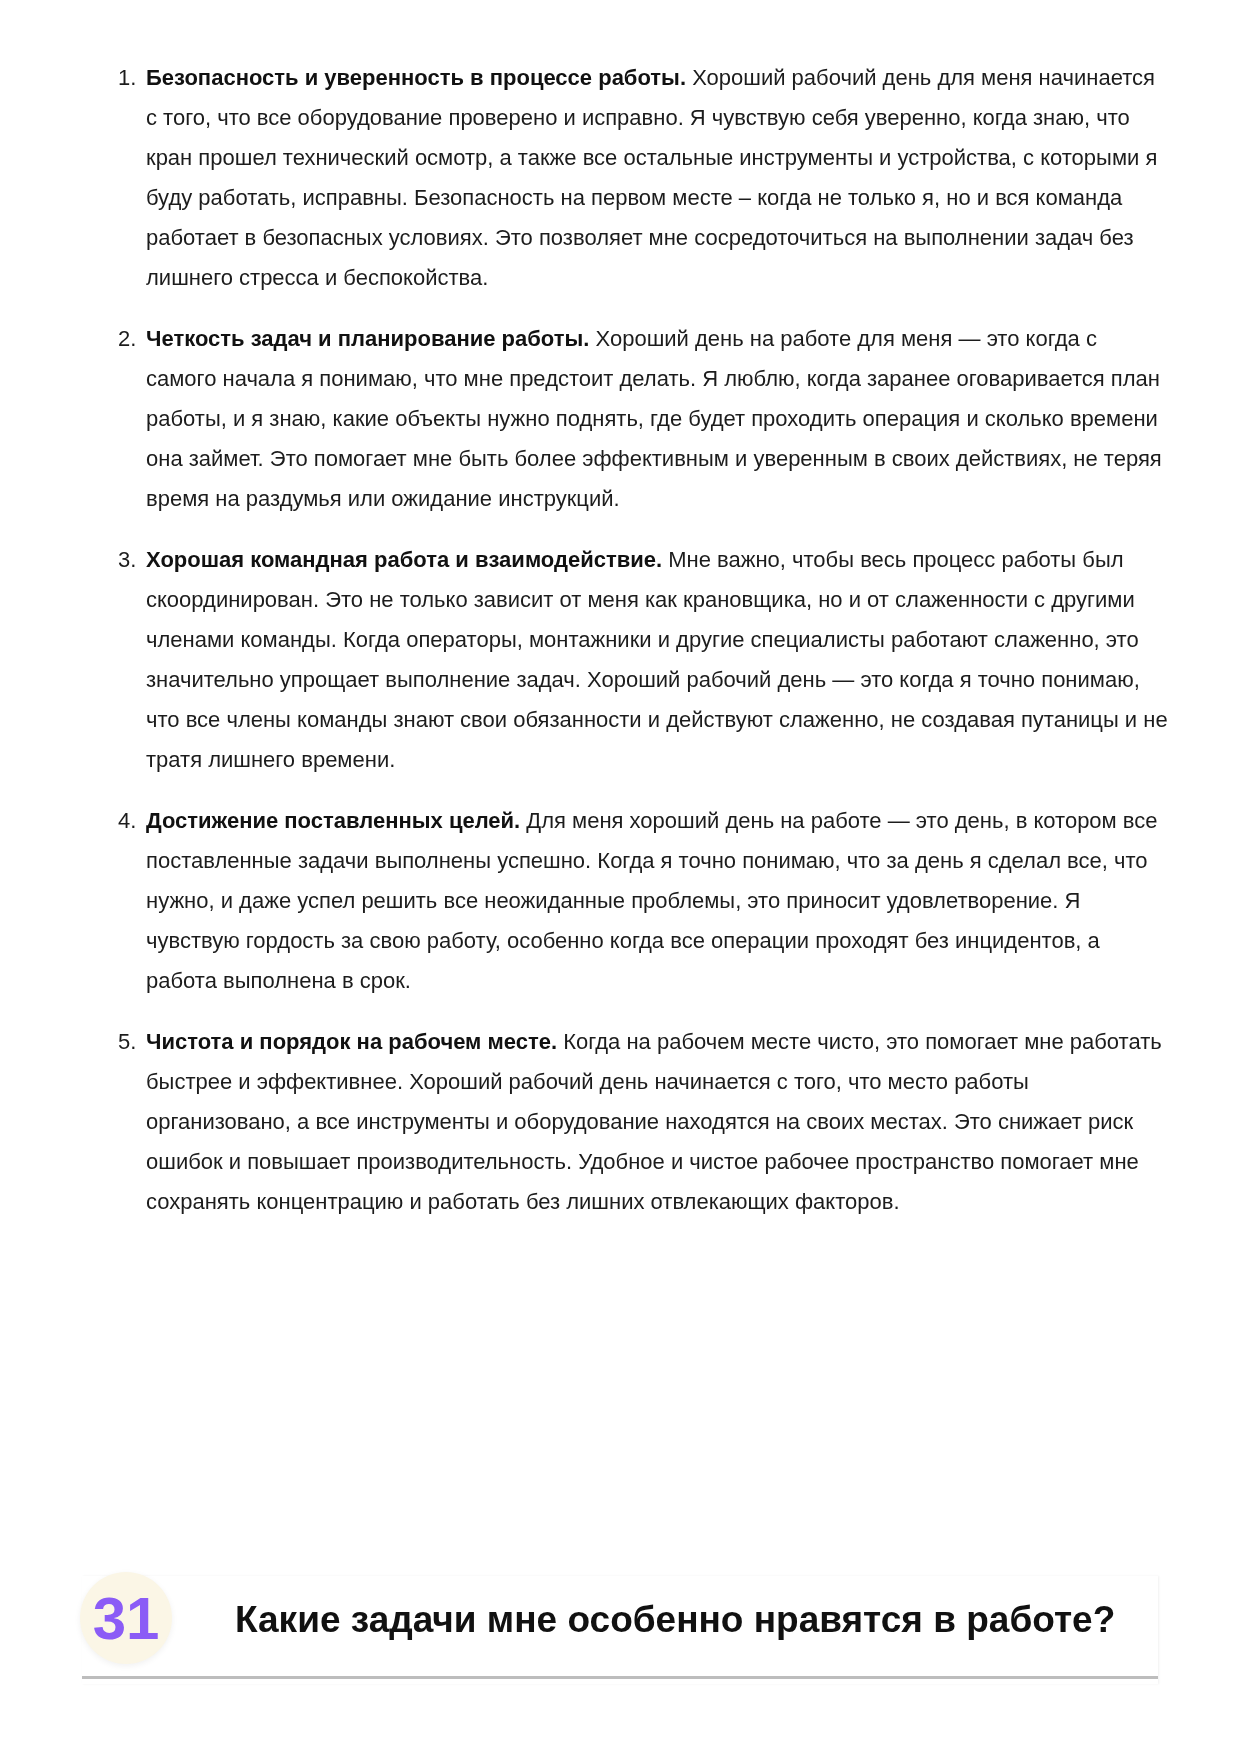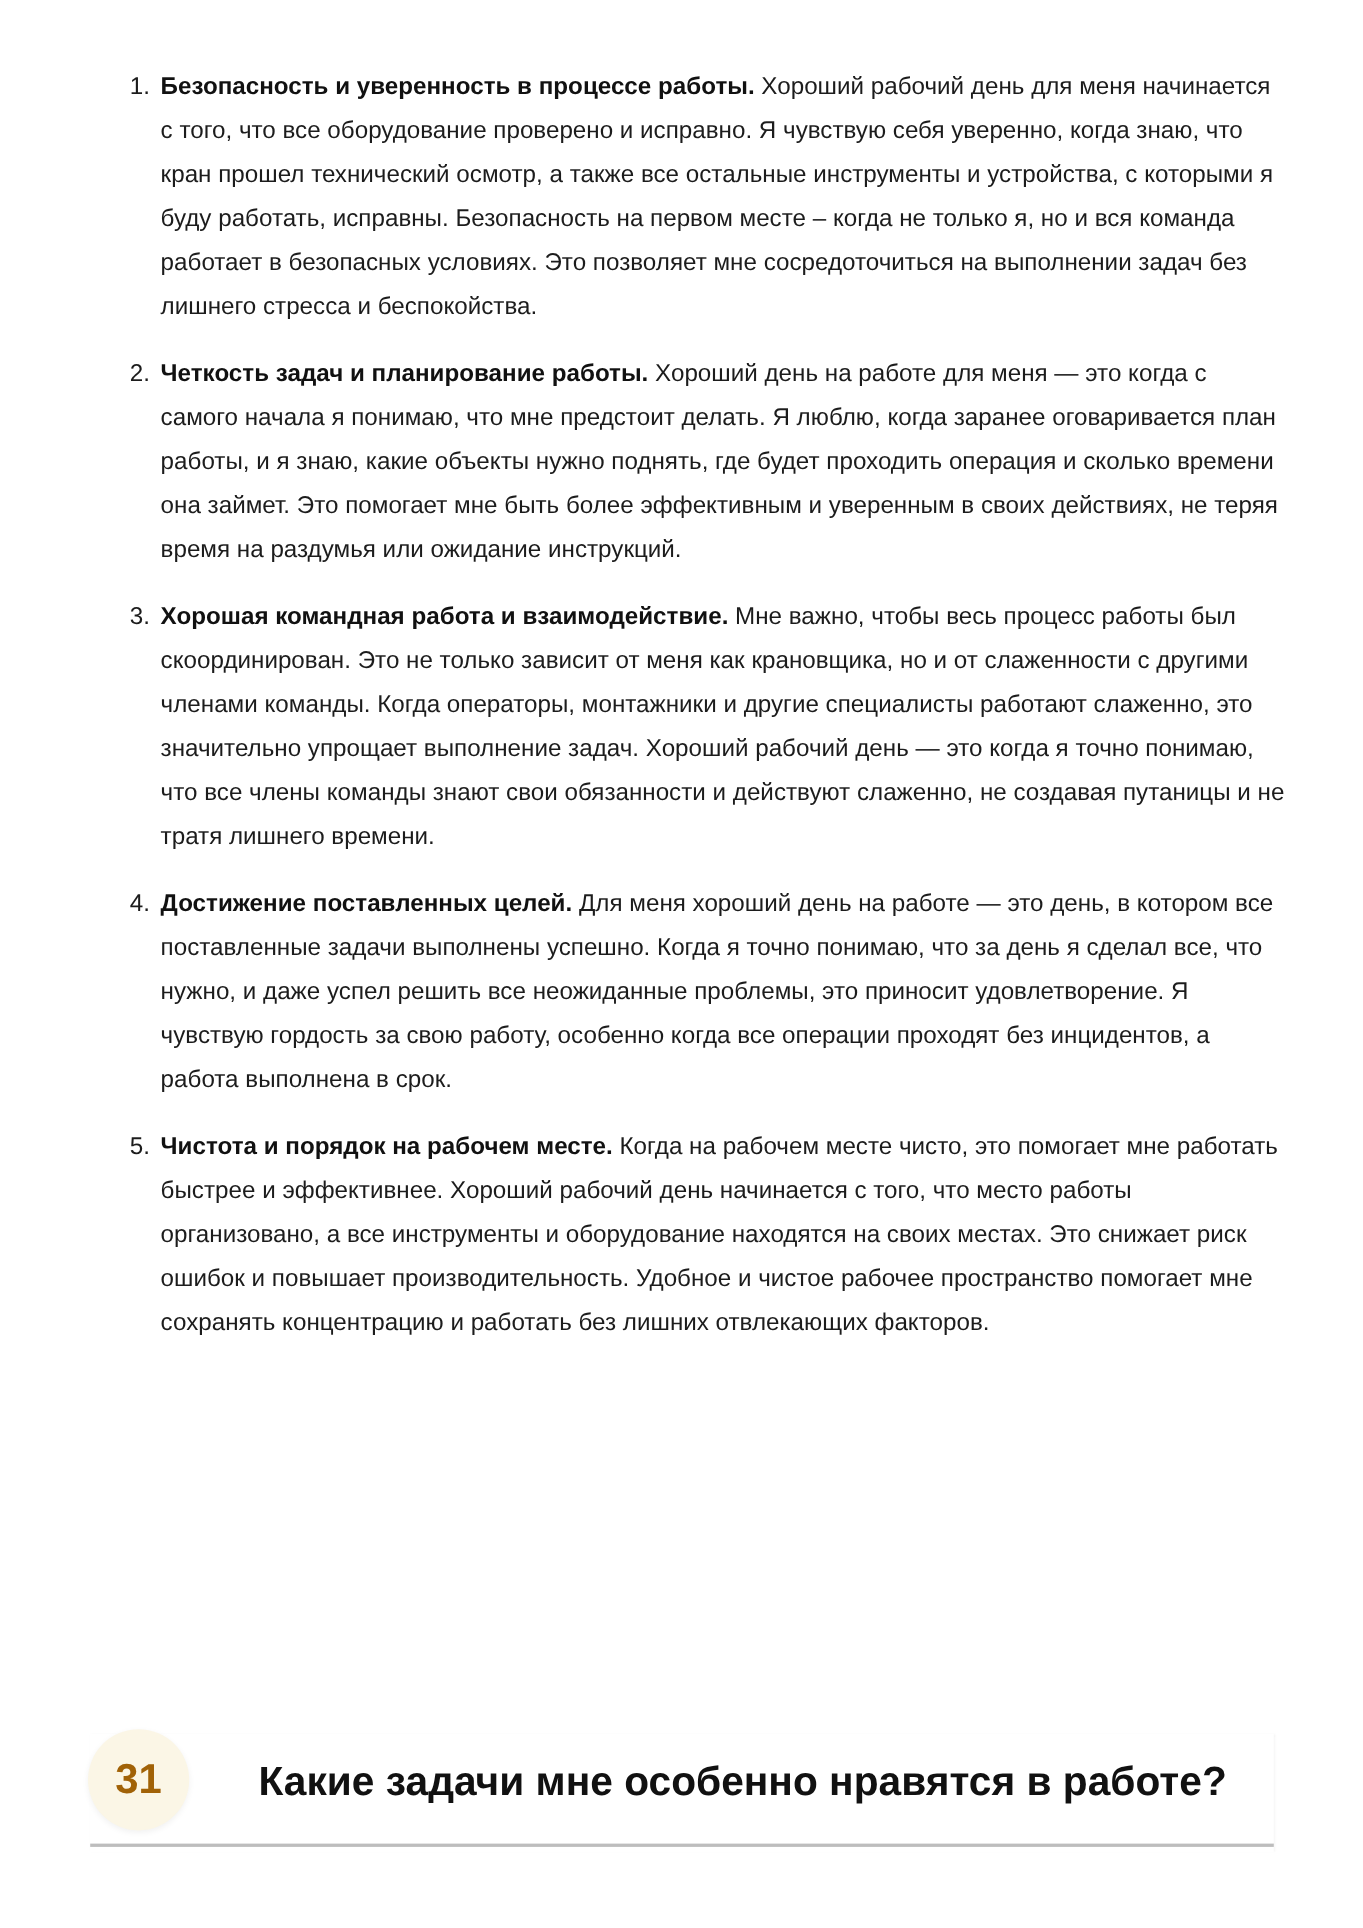--- a/index.html
+++ b/index.html
@@ -28,21 +28,21 @@
   }
   .section-line {
     position: absolute; left: 82px; top: 1676px; width: 1076px; height: 3px;
     background: #bdbdbd;
   }
   .badge {
     position: absolute; left: 80px; top: 1572px; width: 92px; height: 92px;
     border-radius: 50%; background: #fbf6e6;
     box-shadow: 0 2px 6px rgba(0,0,0,0.06);
     display: flex; align-items: center; justify-content: center;
-    font-size: 38px; font-weight: bold; color: #a16207;
+    font-size: 60px; font-weight: bold; color: #8b5cf6;
   }
   .section-title {
     position: absolute; left: 235px; top: 1594px;
     font-size: 37px; font-weight: bold; color: #111; line-height: 52px;
   }
 </style>
 </head>
 <body>
 
 <ol class="list">

